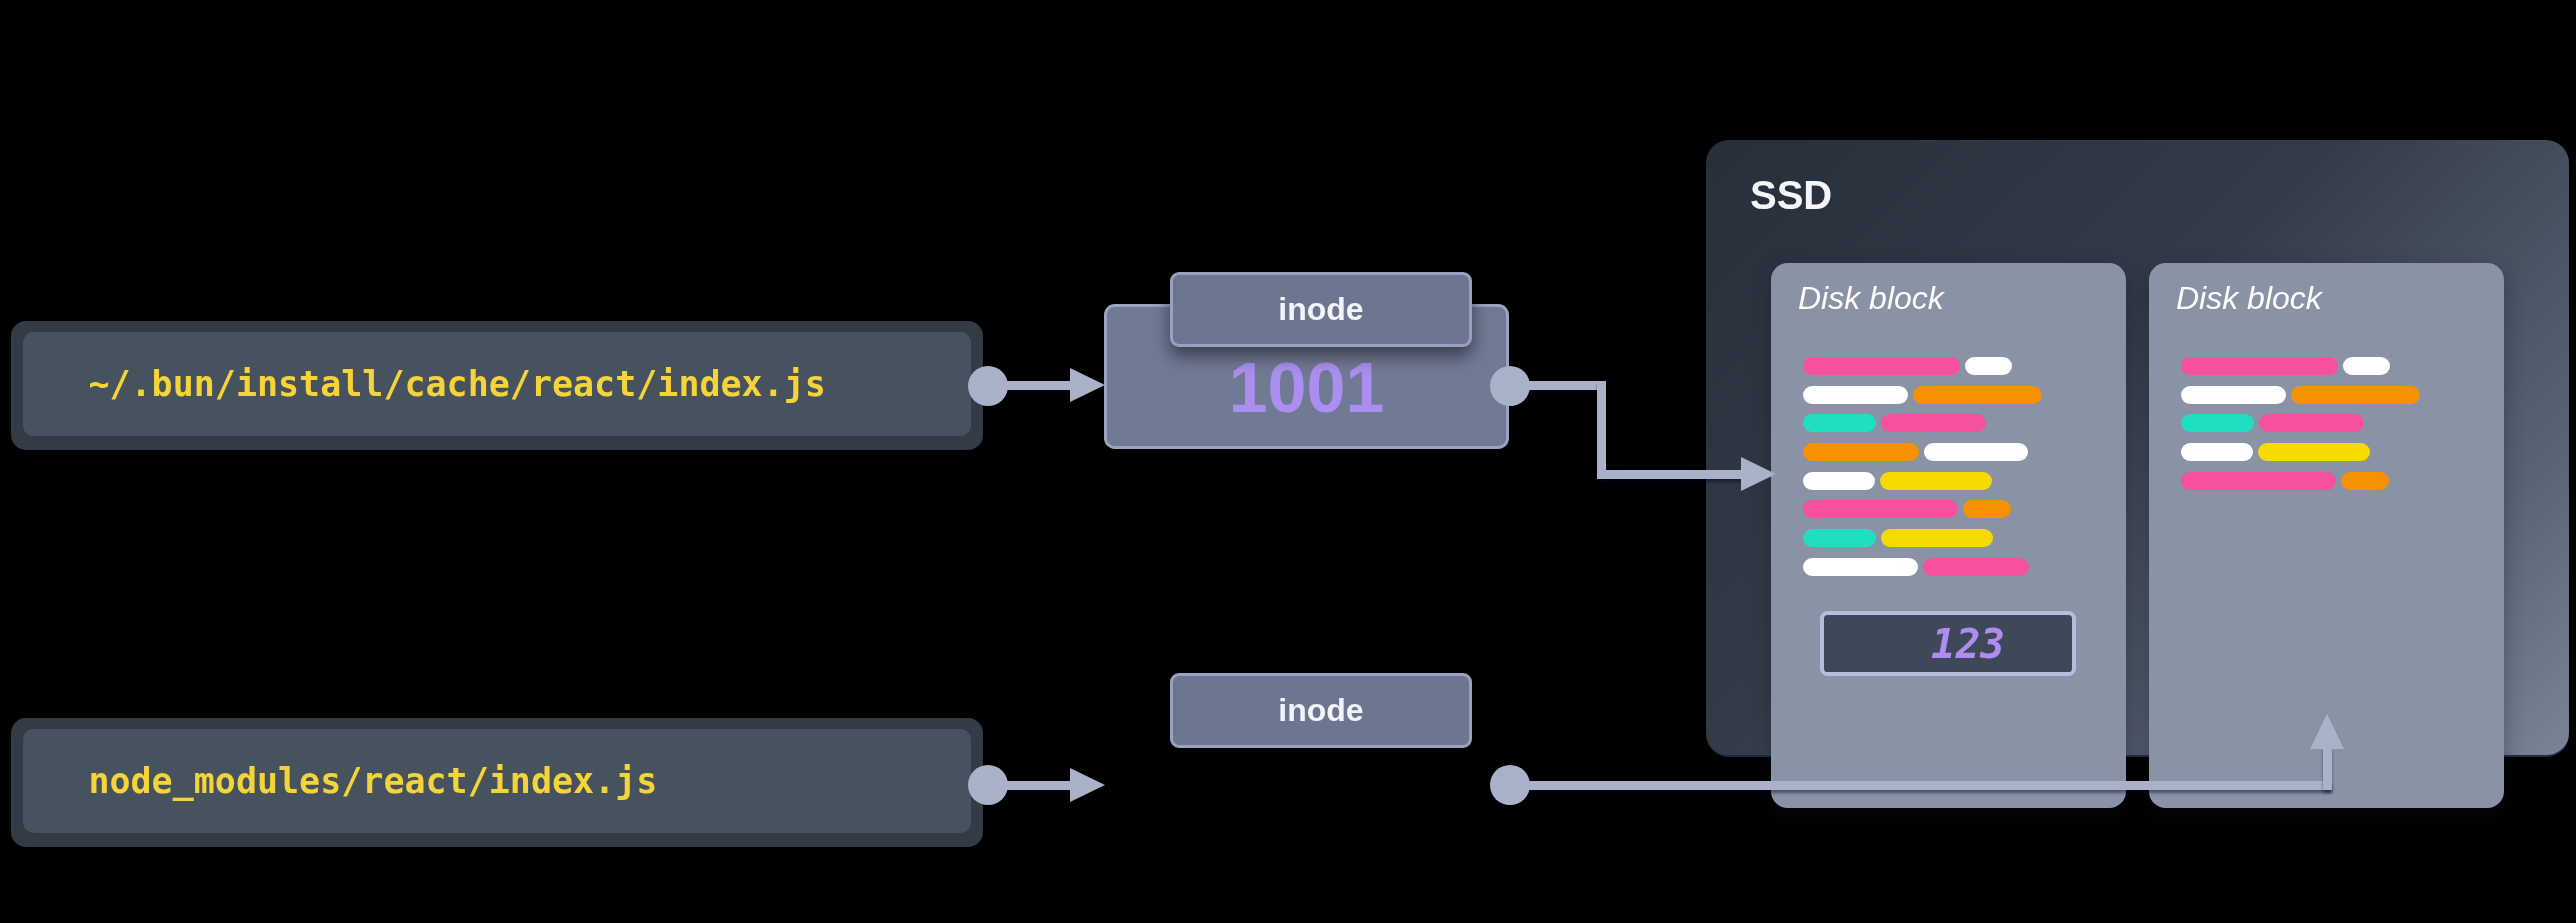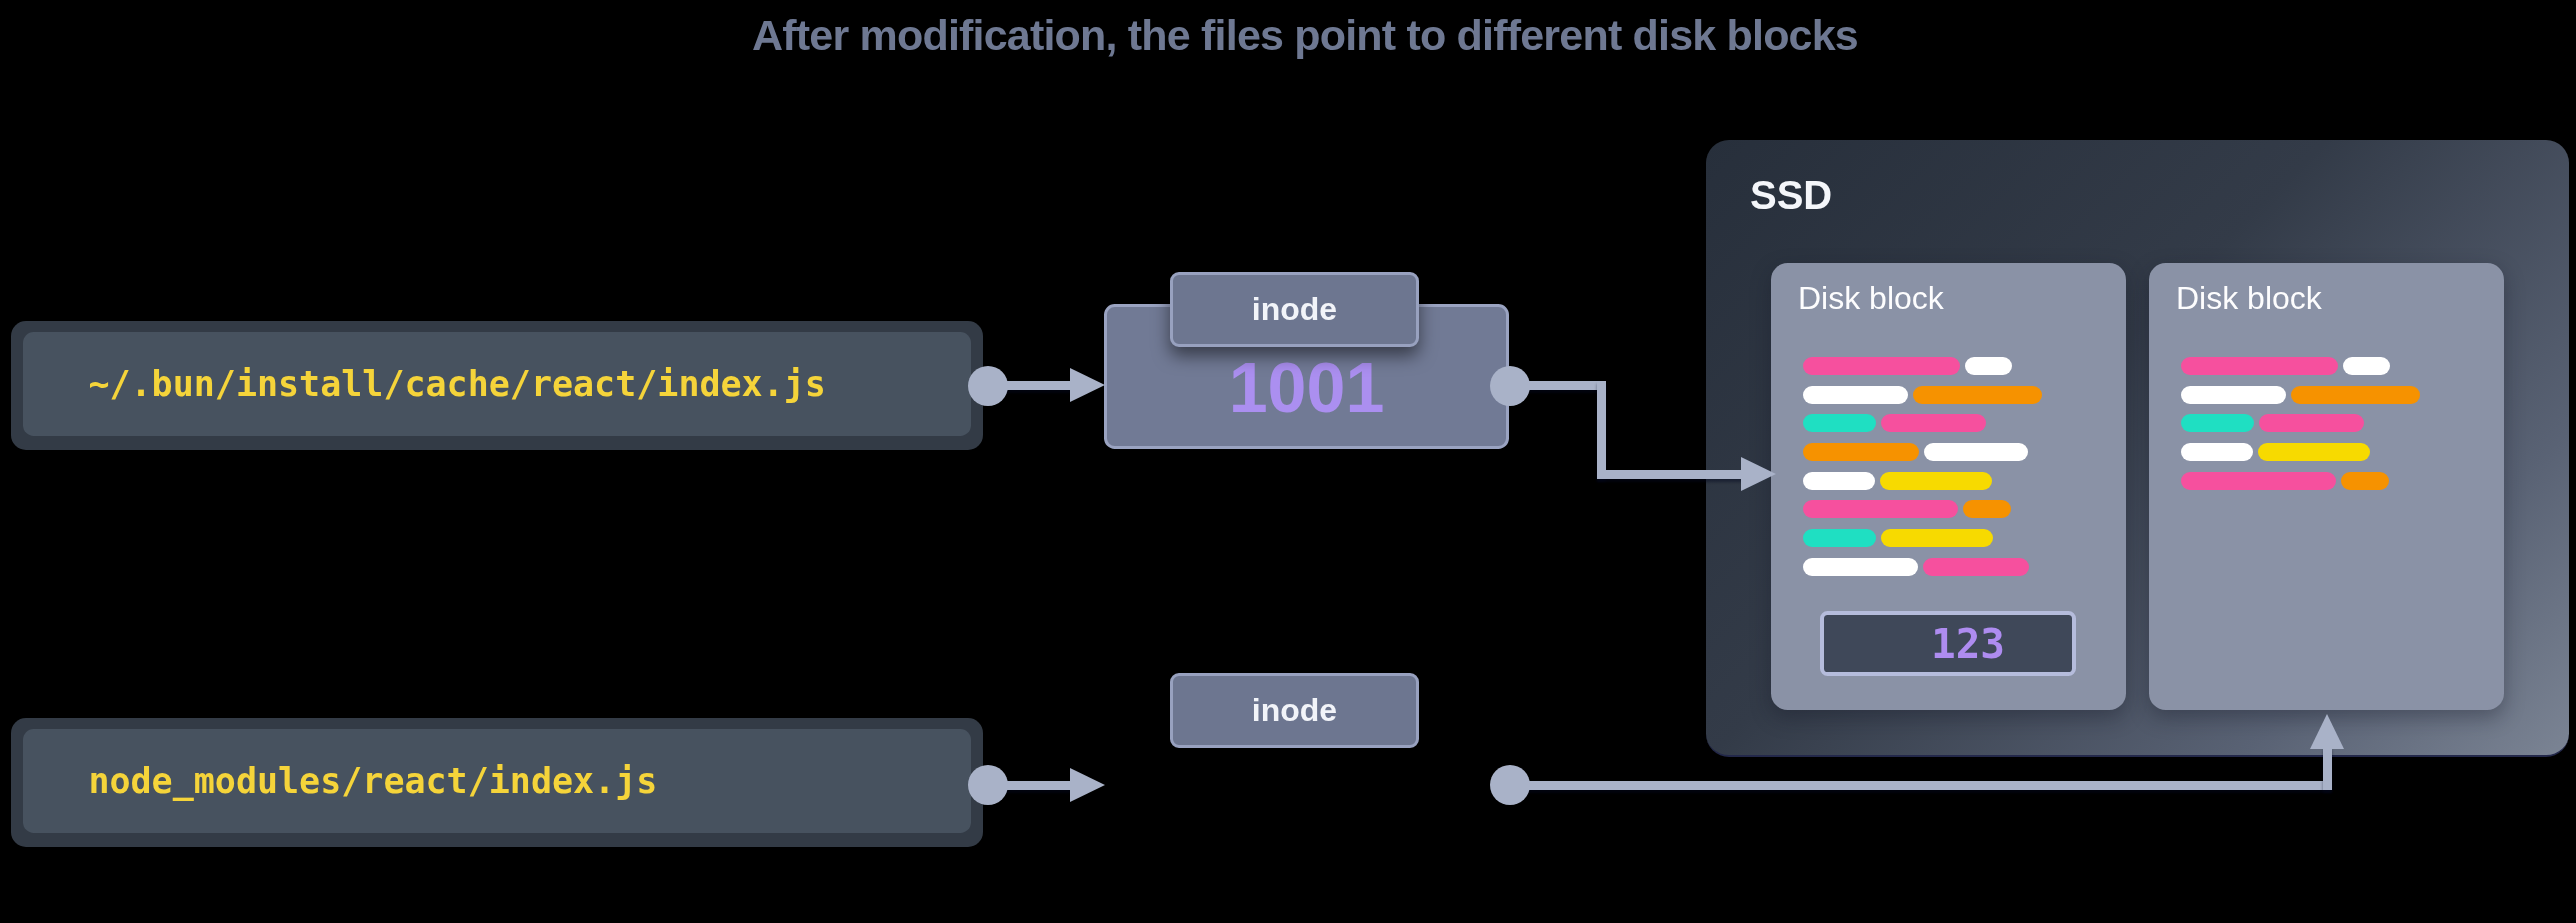--- a/index.html
+++ b/index.html
@@ -19,21 +19,21 @@
   .path{font-family:"DejaVu Sans Mono",monospace;font-size:35px;font-weight:bold;
         color:#f5d43a;margin-left:65px;white-space:nowrap;}
 
   
   .inode-body{position:absolute;width:405px;height:145px;background:#717a95;
               border:3.8px solid #9aa3c1;border-radius:10.7px;box-sizing:border-box;
               display:flex;align-items:center;justify-content:center;
               box-shadow:0 13.7px 26px rgba(0,0,0,.55);}
   .inode-num{font-family:Liberation Sans, sans-serif;font-size:70px;font-weight:bold;
              color:#ab8ff0;padding-top:23px;}
-  .inode-tab{position:absolute;width:249px;height:75px;background:#6d7690;
+  .inode-tab{position:absolute;width:302px;height:75px;background:#6d7690;
              border:3.8px solid #98a1bf;border-radius:9px;box-sizing:border-box;
              display:flex;align-items:center;justify-content:center;
              box-shadow:0 9px 16.7px rgba(0,0,0,.5);}
   .inode-tab span{color:#f2f4f9;font-size:32px;font-weight:600;}
 
   
   .dot{position:absolute;width:40px;height:40px;border-radius:50%;background:#a9b2c8;z-index:6;}
   .aline{position:absolute;background:#a9b2c8;z-index:5;box-shadow:0 3px 3px rgba(5,8,30,.45);}
   .head-right{position:absolute;width:0;height:0;z-index:6;
               border-top:17.5px solid transparent;border-bottom:17.5px solid transparent;
@@ -43,42 +43,41 @@
            border-bottom:35px solid #a9b2c8;}
 
   
   .ssd{position:absolute;left:1706px;top:140px;width:863px;height:615px;border-radius:23px;
        background:linear-gradient(135deg,#272f3b 0%,#333b48 42%,#59627
 4 78%,#7b8494 100%);
        background:linear-gradient(135deg,#272f3b 0%,#333b48 42%,#596274 78%,#7b8494 100%);
        box-shadow:0 13.7px 30px rgba(0,0,0,.6);z-index:1;border-bottom:2.3px solid #23284a;}
   .ssd-label{position:absolute;left:44px;top:33px;color:#f4f6fa;font-size:40px;font-weight:600;}
 
-  .card{position:absolute;top:123px;width:355px;height:447px;background:#8a92a6;
-        border-radius:16.7px;box-shadow:0 7.6px 20px rgba(20,24,38,.35);}
+  .card{position:absolute;top:123px;width:355px;height:545px;background:#8a92a6;
+        border-radius:16.7px;box-shadow:0 7.6px 20px rgba(20,24,38,.35);font-style:italic;}
   .card-label{position:absolute;left:27px;top:16.7px;color:#fdfdfe;font-size:32px;font-weight:500;}
   .pills{position:absolute;left:32px;top:94px;}
   .pill-row{display:flex;gap:5.3px;height:18px;margin-bottom:10.7px;}
   .pill{height:18px;border-radius:9px;display:inline-block;}
 
   .plate{position:absolute;left:49px;top:348px;width:256px;height:65px;background:#3f4859;
          border:4.6px solid #b5bcdc;border-radius:7.6px;box-sizing:border-box;
          display:flex;align-items:center;justify-content:center;padding-left:40px;}
   .plate span{font-family:"DejaVu Sans Mono",monospace;font-size:41px;font-weight:bold;color:#ae8cf0;}
 
   
   .watermark{position:absolute;right:23px;top:872px;color:#d6d6d6;font-size:27px;
              font-weight:600;text-shadow:0 1.5px 3px rgba(0,0,0,.8);white-space:nowrap;}
 </style>
 </head>
 <body>
 
 <div class="stage">
 
-  <h1 class="title">After modification, the files point to different disk blocks</h1>
 
   <div class="file-box" style="top:321px">
     <div class="file-inner">
       <span class="path">~/.bun/install/cache/react/index.js</span>
     </div>
   </div>
   <div class="file-box" style="top:718px">
     <div class="file-inner">
       <span class="path">node_modules/react/index.js</span>
     </div>

